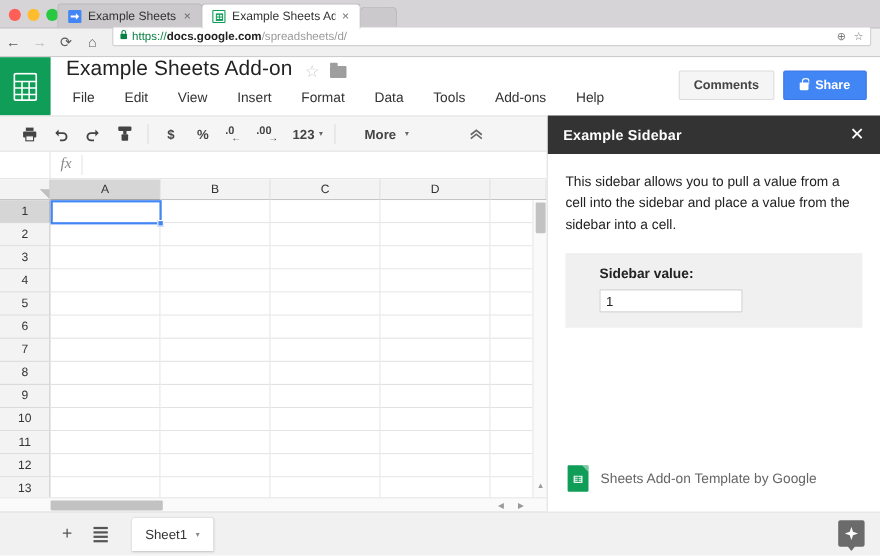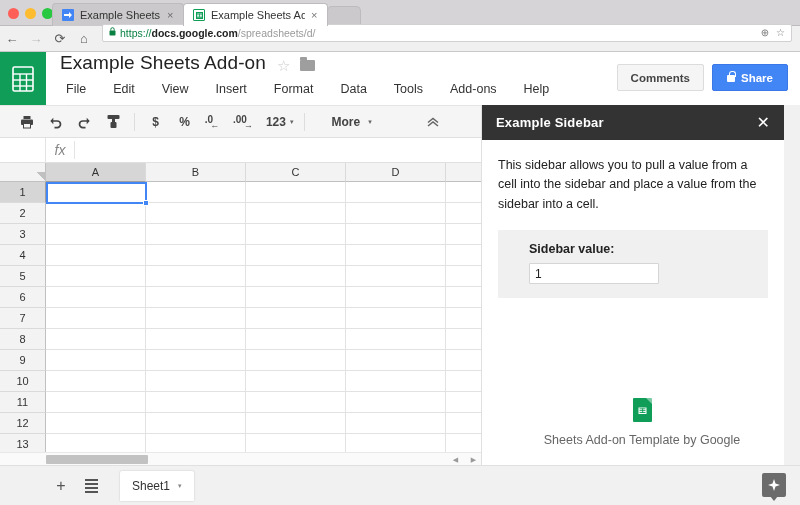--- a/index.html
+++ b/index.html
@@ -156,21 +156,21 @@
   .tb-caret { font-size: 7px; color: #666; margin-left: 4px; }
   .tb-more { font-size: 12px; font-weight: bold; color: #444; padding: 0 4px; }
 
   
   .formula-bar {
     position: absolute; left: 0; top: 138px; width: 497px; height: 25px;
     background: #fff; border-bottom: 1px solid #e0e0e0;
     display: flex; align-items: center;
   }
   .namebox { width: 46px; height: 25px; border-right: 1px solid #e4e4e4; }
-  .fx { width: 28px; text-align: center; font-style: italic; font-family: Liberation Sans, sans-serif;
+  .fx { width: 28px; text-align: center; font-style: italic; font-family: Liberation Serif, serif;
         font-size: 14px; color: #888; }
   .fx-input { flex: 1 1 auto; height: 18px; border-left: 1px solid #e4e4e4; padding-left: 5px; font-size: 11px; color: #222; }
 
   
   .grid-wrap {
     position: absolute; left: 0; top: 163px; width: 497px; height: 302px;
     background: #fff; overflow: hidden;
   }
   .colhead-row { position: absolute; left: 0; top: 0; height: 19px; display: flex; }
   .corner-cell {
@@ -269,21 +269,21 @@
     color: #fff; font-size: 13px;
   }
   .explore-btn::after {
     content: ""; position: absolute; bottom: -4px; left: 8px;
     border-left: 4px solid transparent; border-right: 4px solid transparent;
     border-top: 5px solid #6b6b6b;
   }
 
   
   .sidebar {
-    position: absolute; right: 16px; top: 105px; width: 303px; height: 360px;
+    position: absolute; right: 0; top: 105px; width: 303px; height: 360px;
     background: #fff; border-left: 1px solid #e0e0e0;
   }
   .sb-header {
     height: 35px; background: #333; color: #fff;
     display: flex; align-items: center; justify-content: space-between;
     padding: 0 14px;
   }
   .sb-title { font-size: 13px; font-weight: bold; letter-spacing: .2px; }
   .sb-close { font-size: 16px; color: #fff; line-height: 1; }
   .sb-body { padding: 16px 16px 0 16px; }
@@ -300,21 +300,21 @@
   }
   .sb-buttons { display: flex; gap: 10px; }
   .sb-btn {
     width: 72px; height: 29px; background: #f8f8f8;
     border: 1px solid #d4d4d4; border-radius: 2px;
     display: flex; align-items: center; justify-content: center;
     font-size: 12px; font-weight: bold; color: #333;
   }
   .sb-footer {
     position: absolute; left: 0; bottom: 18px; width: 100%;
-    display: flex; align-items: center; gap: 11px; padding-left: 18px; flex-direction: column;
+    display: flex; align-items: center; gap: 11px; padding-left: 18px;
   }
   .sheets-mini {
     width: 19px; height: 24px; background: #0f9d58; border-radius: 1px;
     position: relative; display: flex; align-items: center; justify-content: center;
   }
   .sheets-mini::before {
     content: ""; position: absolute; right: 0; top: 0;
     border-left: 6px solid transparent; border-top: 6px solid #fff; opacity: .45;
   }
   .sb-footer-text { font-size: 12.5px; color: #666; }

